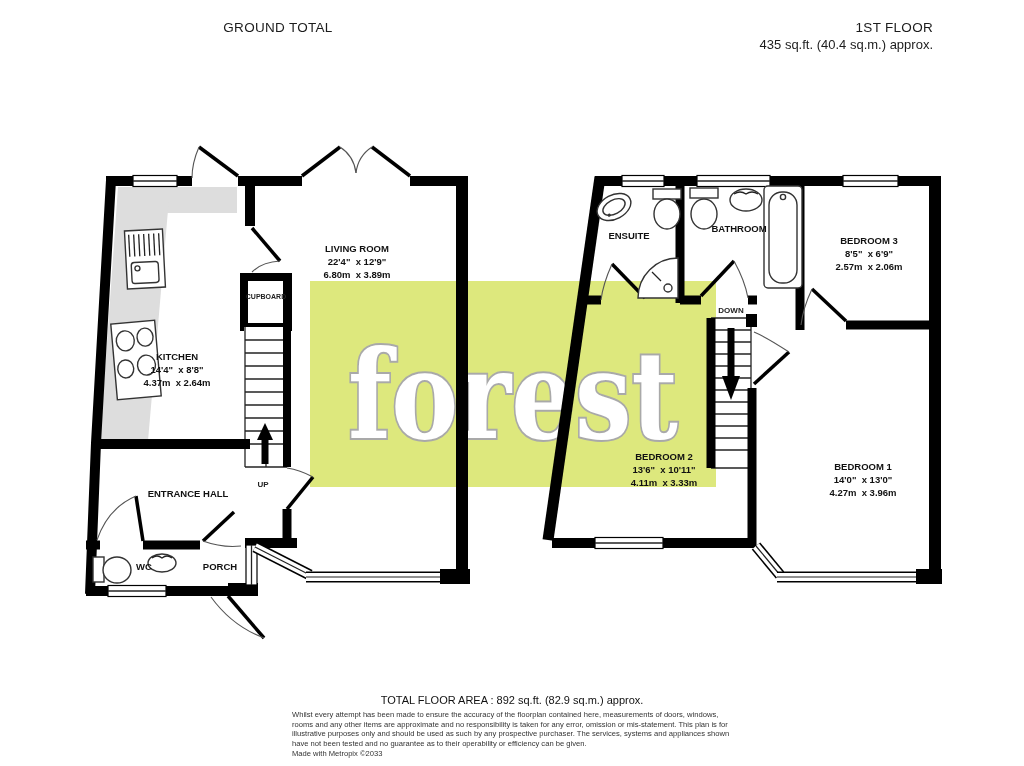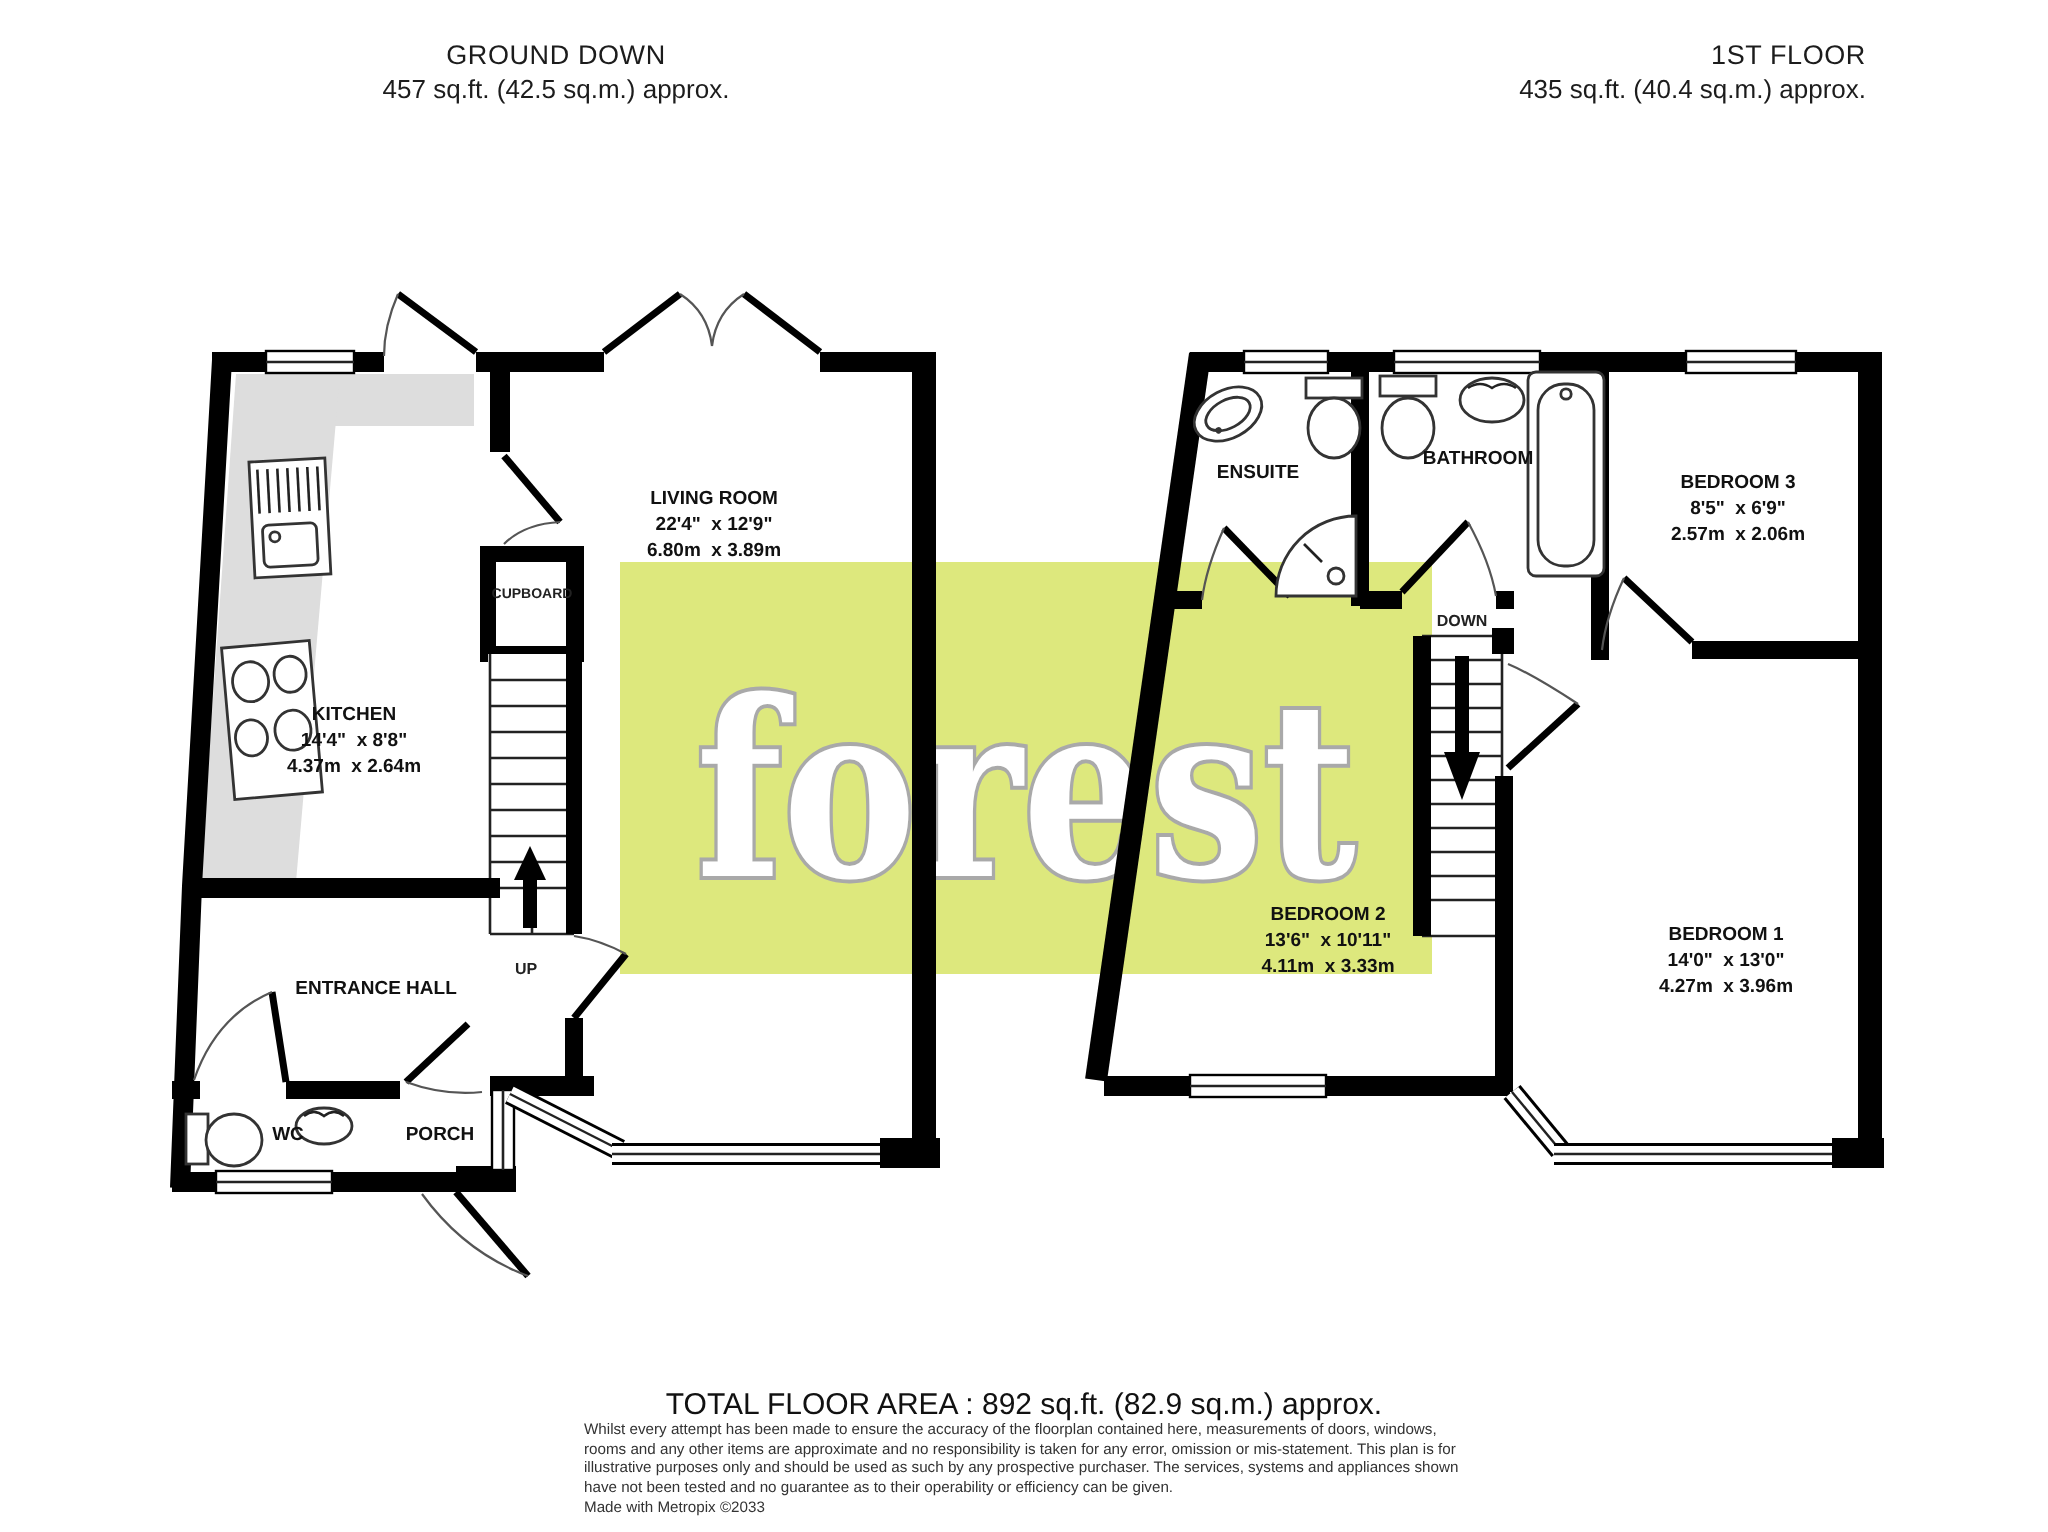--- a/index.html
+++ b/index.html
@@ -2,43 +2,42 @@
 <html><head>
 <meta charset="utf-8">
 <style>
   html,body{margin:0;padding:0;background:#fff;}
   #stage{position:relative;width:1024px;height:766px;background:#ffffff;overflow:hidden;
          font-family:"Liberation Sans",sans-serif;}
   .hdr{position:absolute;text-align:center;color:#1c1c1c;}
   .hdr .t{font-size:13.5px;letter-spacing:.3px;}
   .hdr .a{font-size:13px;margin-top:2px;}
   .footer-total{position:absolute;top:694px;left:0;width:1024px;text-align:center;
-                font-size:15px;color:#111;}
+                font-size:11px;color:#111;}
   .footer-disc{position:absolute;top:710px;left:292px;width:440px;
                font-size:7.6px;line-height:9.6px;color:#333;}
   .footer-credit{font-size:7.6px;line-height:10px;color:#333;margin-top:1px;}
   svg{position:absolute;left:0;top:0;}
   svg text{white-space:pre;}
   .room-label{font-size:9.5px;font-weight:bold;fill:#111;text-anchor:middle;}
   .small-label{font-size:8px;font-weight:bold;fill:#222;text-anchor:middle;}
   .tiny-label{font-size:7px;font-weight:bold;fill:#222;text-anchor:middle;}
   .wall{stroke:#000;fill:none;}
   .thin{stroke:#222;stroke-width:1.3;fill:none;}
   .fixture{fill:#fff;stroke:#333;stroke-width:1.4;}
   .arc{stroke:#555;stroke-width:1.1;fill:none;}
   .leaf{stroke:#000;stroke-width:3.5;fill:none;}
 </style>
 </head>
 <body>
 
 <div id="stage">
 
   <div class="hdr" style="left:98px;top:20px;width:360px;">
-    <div class="t">GROUND DOWN</div>
-    <div class="a">457 sq.ft. (42.5 sq.m.) approx.</div>
+    <div class="t">GROUND TOTAL</div>
   </div>
   <div class="hdr" style="left:573px;top:20px;width:360px;text-align:right;">
     <div class="t">1ST FLOOR</div>
     <div class="a">435 sq.ft. (40.4 sq.m.) approx.</div>
   </div>
 
   <svg width="406" height="206" style="left:310px;top:281px;">
     <rect x="0" y="0" width="406" height="206" fill="#dde87d"></rect>
     <text x="203" y="157" text-anchor="middle" font-family="DejaVu Serif, serif" font-weight="bold" font-size="122" textLength="330" lengthAdjust="spacingAndGlyphs" fill="#ffffff" stroke="#a9a9a9" stroke-width="4" paint-order="stroke">forest</text>
   </svg>

